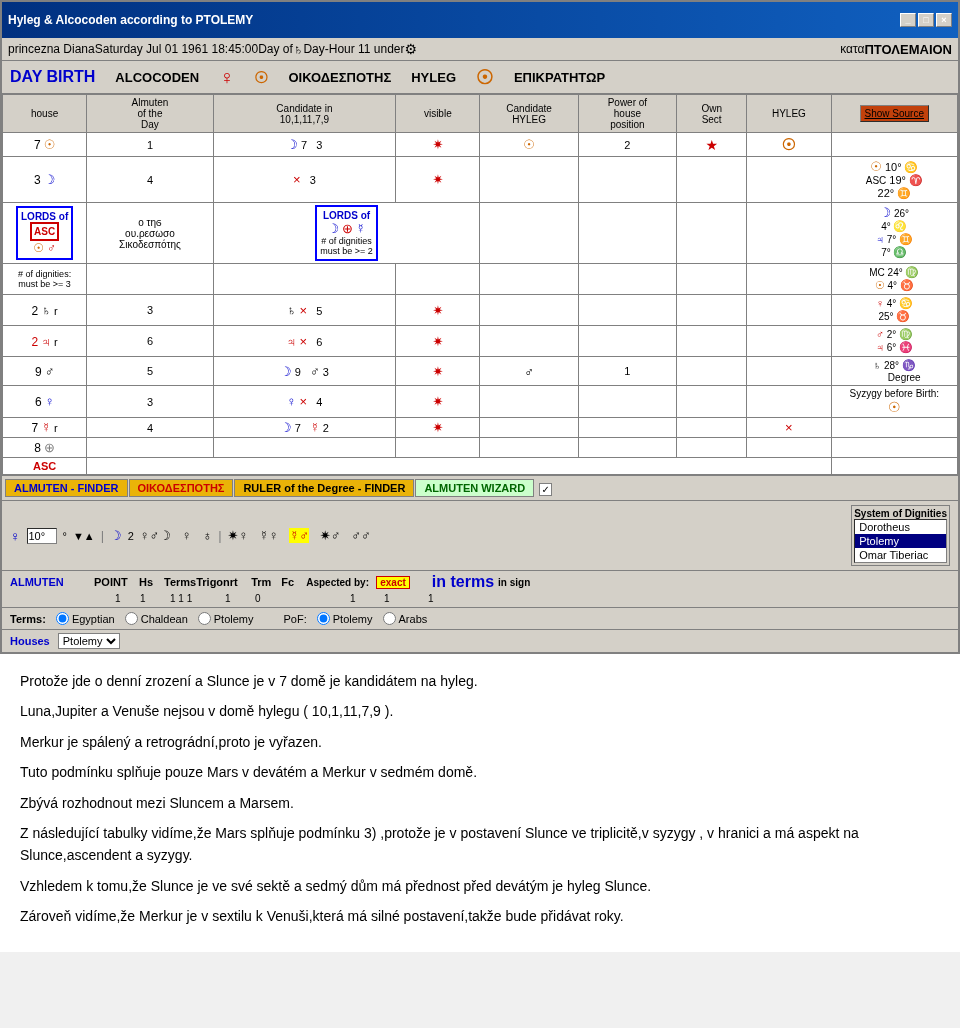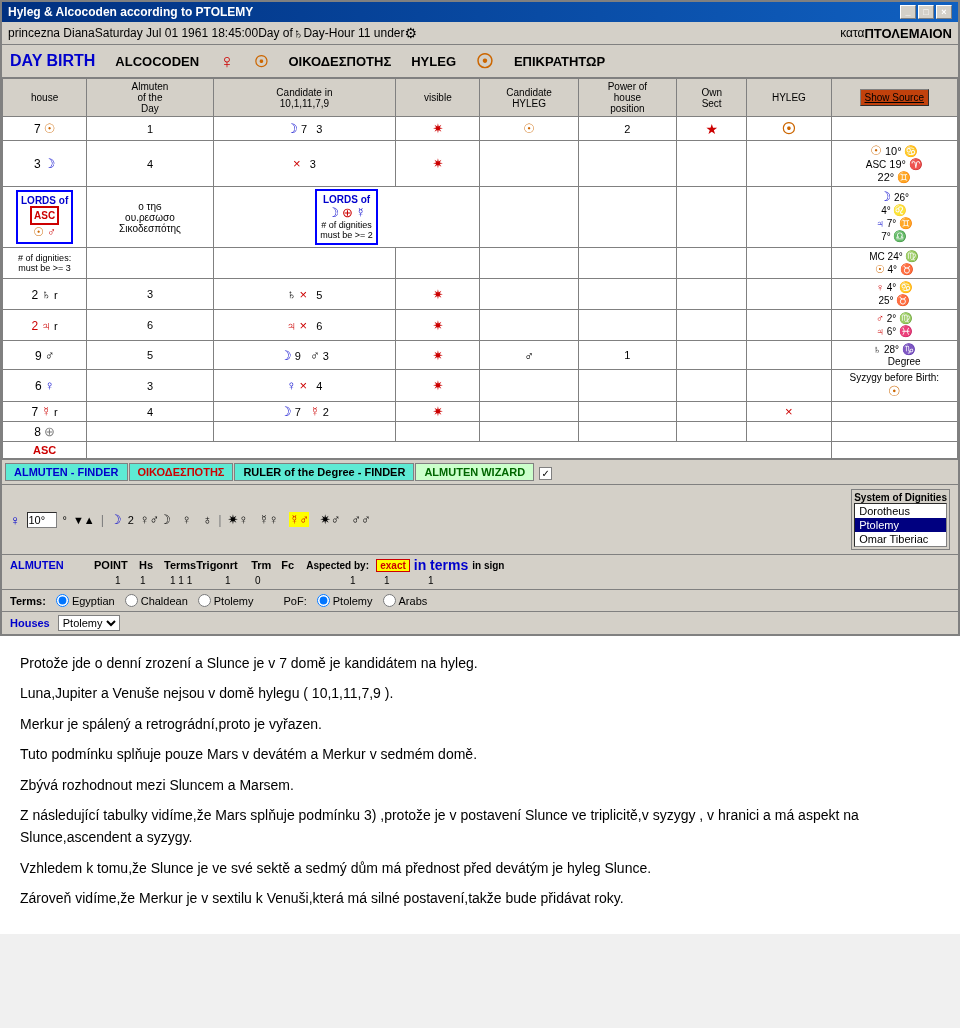--- a/index.html
+++ b/index.html
@@ -1,19 +1,19 @@
 <!DOCTYPE html>
 <html><head>
   <meta charset="utf-8">
   <style>
     * { margin: 0; padding: 0; box-sizing: border-box; }
     body { font-family: Arial, sans-serif; font-size: 13px; background: #f0f0f0; color: #000; width: 960px; }
 
     .window { background: #d4d0c8; border: 2px solid #808080; box-shadow: 2px 2px 0 #000; margin: 0; }
-    .title-bar { background: linear-gradient(to right, #003080, #1060c0); color: white; padding: 3px 6px; display: flex; align-items: center; justify-content: space-between; font-size: 12px; font-weight: bold; }
+    .title-bar { background: linear-gradient(to right, #003080, #1060c0); color: white; padding: 11px 6px; display: flex; align-items: center; justify-content: space-between; font-size: 12px; font-weight: bold; }
     .title-bar-btns { display: flex; gap: 2px; }
     .title-bar-btn { width: 16px; height: 14px; background: #d4d0c8; border: 1px solid; border-color: #fff #808080 #808080 #fff; display: flex; align-items: center; justify-content: center; font-size: 9px; cursor: pointer; }
 
     
     .info-row { display: flex; align-items: center; padding: 3px 6px; background: #d4d0c8; border-bottom: 1px solid #808080; font-size: 12px; }
 
     
     .header-symbols { display: flex; align-items: center; padding: 4px 8px; background: #d4d0c8; border-bottom: 1px solid #808080; gap: 20px; font-size: 14px; font-weight: bold; }
     .day-birth { color: #0000cc; font-size: 16px; font-weight: bold; }
     .alcocoden { font-size: 13px; font-weight: bold; }
@@ -25,21 +25,21 @@
     .main-table { flex: 1; border-collapse: collapse; font-size: 11px; }
     .main-table th, .main-table td { border: 1px solid #808080; padding: 2px 4px; text-align: center; vertical-align: middle; }
     .main-table th { background: #d4d0c8; font-size: 10px; font-weight: normal; }
 
     
     .lords-box { border: 2px solid #0000ff; padding: 3px; background: white; display: inline-block; font-size: 10px; text-align: center; }
 
     
     .finder-area { background: #d4d0c8; border-top: 1px solid #808080; }
     .finder-tabs { display: flex; gap: 1px; padding: 3px; }
-    .finder-tab { padding: 2px 8px; background: #5eead4; border: 1px solid #808080; font-size: 11px; font-weight: bold; cursor: pointer; }
+    .finder-tab { padding: 2px 8px; background: #eab308; border: 1px solid #808080; font-size: 11px; font-weight: bold; cursor: pointer; }
     .almuten-tab { color: #0000cc; }
     .oiko-tab { color: #cc0000; }
     .wizard-tab { background: #ccffcc; color: #006600; }
 
     .calc-row { display: flex; align-items: center; gap: 6px; padding: 4px 8px; border-top: 1px solid #808080; }
 
     .terms-row { display: flex; align-items: center; gap: 10px; padding: 4px 8px; border-top: 1px solid #808080; font-size: 11px; }
 
     .houses-row { display: flex; align-items: center; gap: 8px; padding: 3px 8px; border-top: 1px solid #808080; font-size: 11px; }
     .houses-label { font-weight: bold; color: #0000cc; }
@@ -322,21 +322,21 @@
     <div style="display:flex; align-items:center; padding:2px 8px; font-size:11px; font-weight:bold; border-top:1px solid #808080;">
       <span style="color:#0000cc; min-width:60px;">ALMUTEN</span>
       <span style="min-width:45px;margin-left:24px;">POINT</span>
       <span style="min-width:25px;">Hs</span>
       <span style="min-width:30px;">Terms</span>
       <span style="min-width:55px;">Trigonrt</span>
       <span style="min-width:30px;">Trm</span>
       <span style="min-width:25px;">Fc</span>
       <span style="min-width:70px; font-size:10px;">Aspected by:</span>
       <span class="exact-badge" style="font-size:10px; background:#ffff00; border:1px solid #cc0000; padding:0 3px; color:#cc0000;">exact</span>
-      <span style="font-size:14px; color:#0000cc; margin-left:4px;">in terms</span>
+      <span style="font-size:16px; color:#0000cc; margin-left:22px;">in terms</span>
       <span style="font-size:10px; margin-left:4px;">in sign</span>
     </div>
 
     <div style="display:flex; align-items:center; padding:0 8px 3px; font-size:10px;">
       <span style="min-width:60px;"></span>
       <span style="min-width:45px;"></span>
       <span style="min-width:25px;">1</span>
       <span style="min-width:30px;">1</span>
       <span style="min-width:55px;">1 1 1</span>
       <span style="min-width:30px;">1</span>

